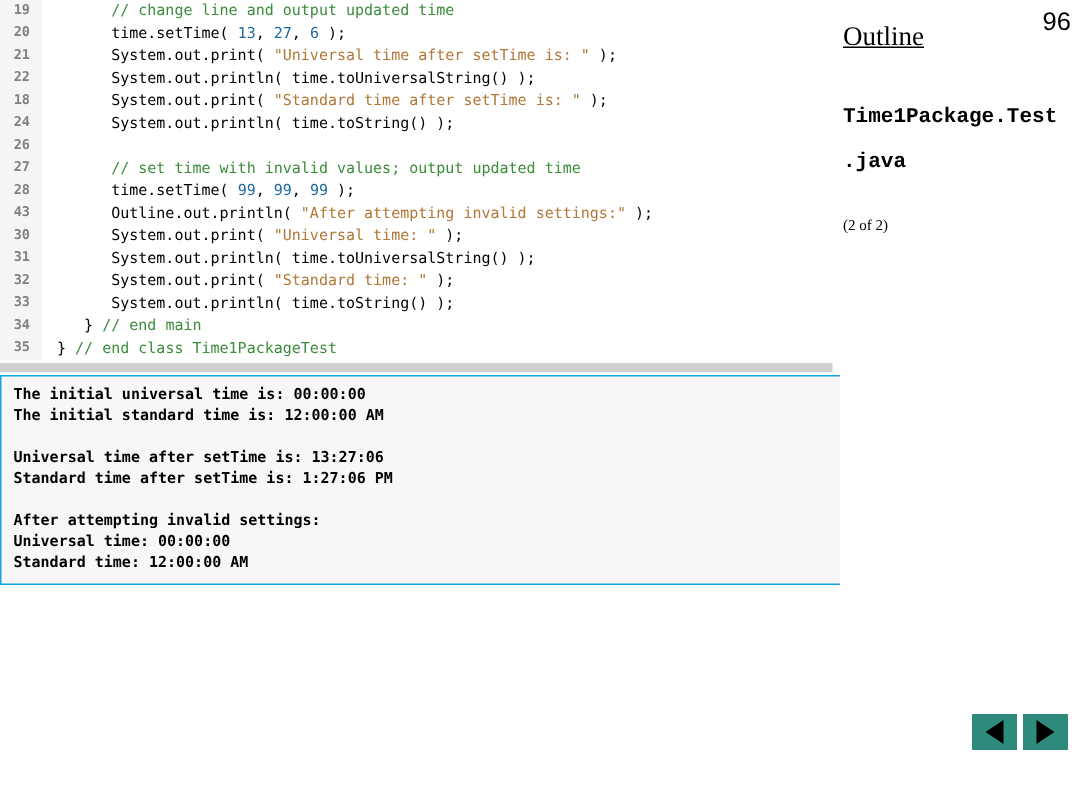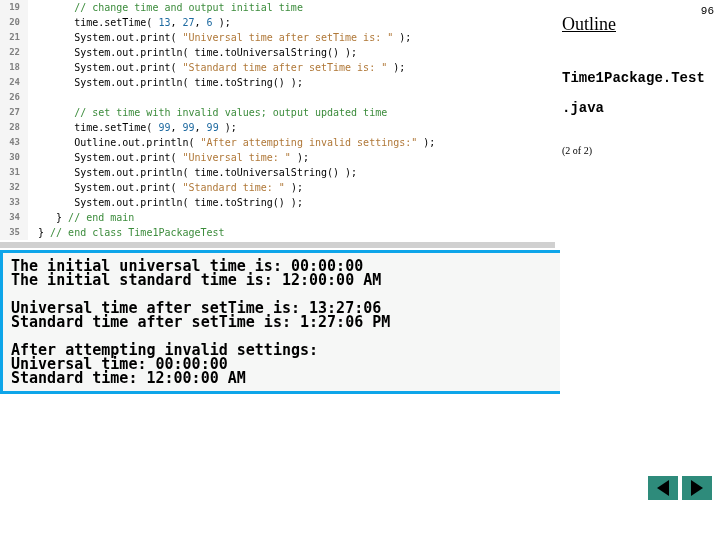--- a/index.html
+++ b/index.html
@@ -47,44 +47,44 @@
   .tok-number  { color: #1e6aa0; }
   .divider-bar {
     height: 6px;
     background: #d0d0d0;
     margin: 2px 0;
     width: 555px;
   }
   .output-box {
     width: 611px;
     background: #f6f7f6;
-    border: 3px solid #0ea5e9;
+    border: 1px solid #0ea5e9;
     padding: 6px 8px;
     font-family: "Lucida Console", Consolas, monospace;
-    font-size: 15px;
+    font-size: 10px;
     line-height: 14px;
     white-space: pre;
     color: #000;
     font-weight: bold;
     margin-top: 2px;
   }
   .sidebar {
     position: absolute;
     left: 560px;
     top: 0;
     width: 160px;
     height: 100%;
     background: #fff;
     font-family: "Times New Roman", serif;
   }
   .page-num {
     position: absolute;
     top: 5px; right: 6px;
-    font-size: 11px;
-    font-family: Liberation Mono, monospace;
+    font-size: 17px;
+    font-family: Liberation Sans, sans-serif;
   }
   .outline-title {
     position: absolute;
     top: 14px; left: 2px;
     font-size: 18px;
     text-decoration: underline;
     text-align: center;
   }
   .file-label-1 {
     position: absolute;
@@ -141,21 +141,21 @@
     line-height: 12px;
   }
 </style>
 </head>
 <body>
 
 <div class="code-area">
   <div id="code-lines">
       <div class="code-line">
         <div class="gutter">19</div>
-        <div class="code"><span>      </span><span class="tok-comment">// change time and output initial time</span></div>
+        <div class="code"><span>      </span><span class="tok-comment">// change line and output updated time</span></div>
       </div>
       <div class="code-line">
         <div class="gutter">20</div>
         <div class="code"><span>      </span><span class="tok-default">time.setTime( </span><span class="tok-number">13</span><span class="tok-default">, </span><span class="tok-number">27</span><span class="tok-default">, </span><span class="tok-number">6</span><span class="tok-default"> );</span></div>
       </div>
       <div class="code-line">
         <div class="gutter">21</div>
         <div class="code"><span>      </span><span class="tok-default">System.out.print( </span><span class="tok-string">"Universal time after setTime is: "</span><span class="tok-default"> );</span></div>
       </div>
       <div class="code-line">

